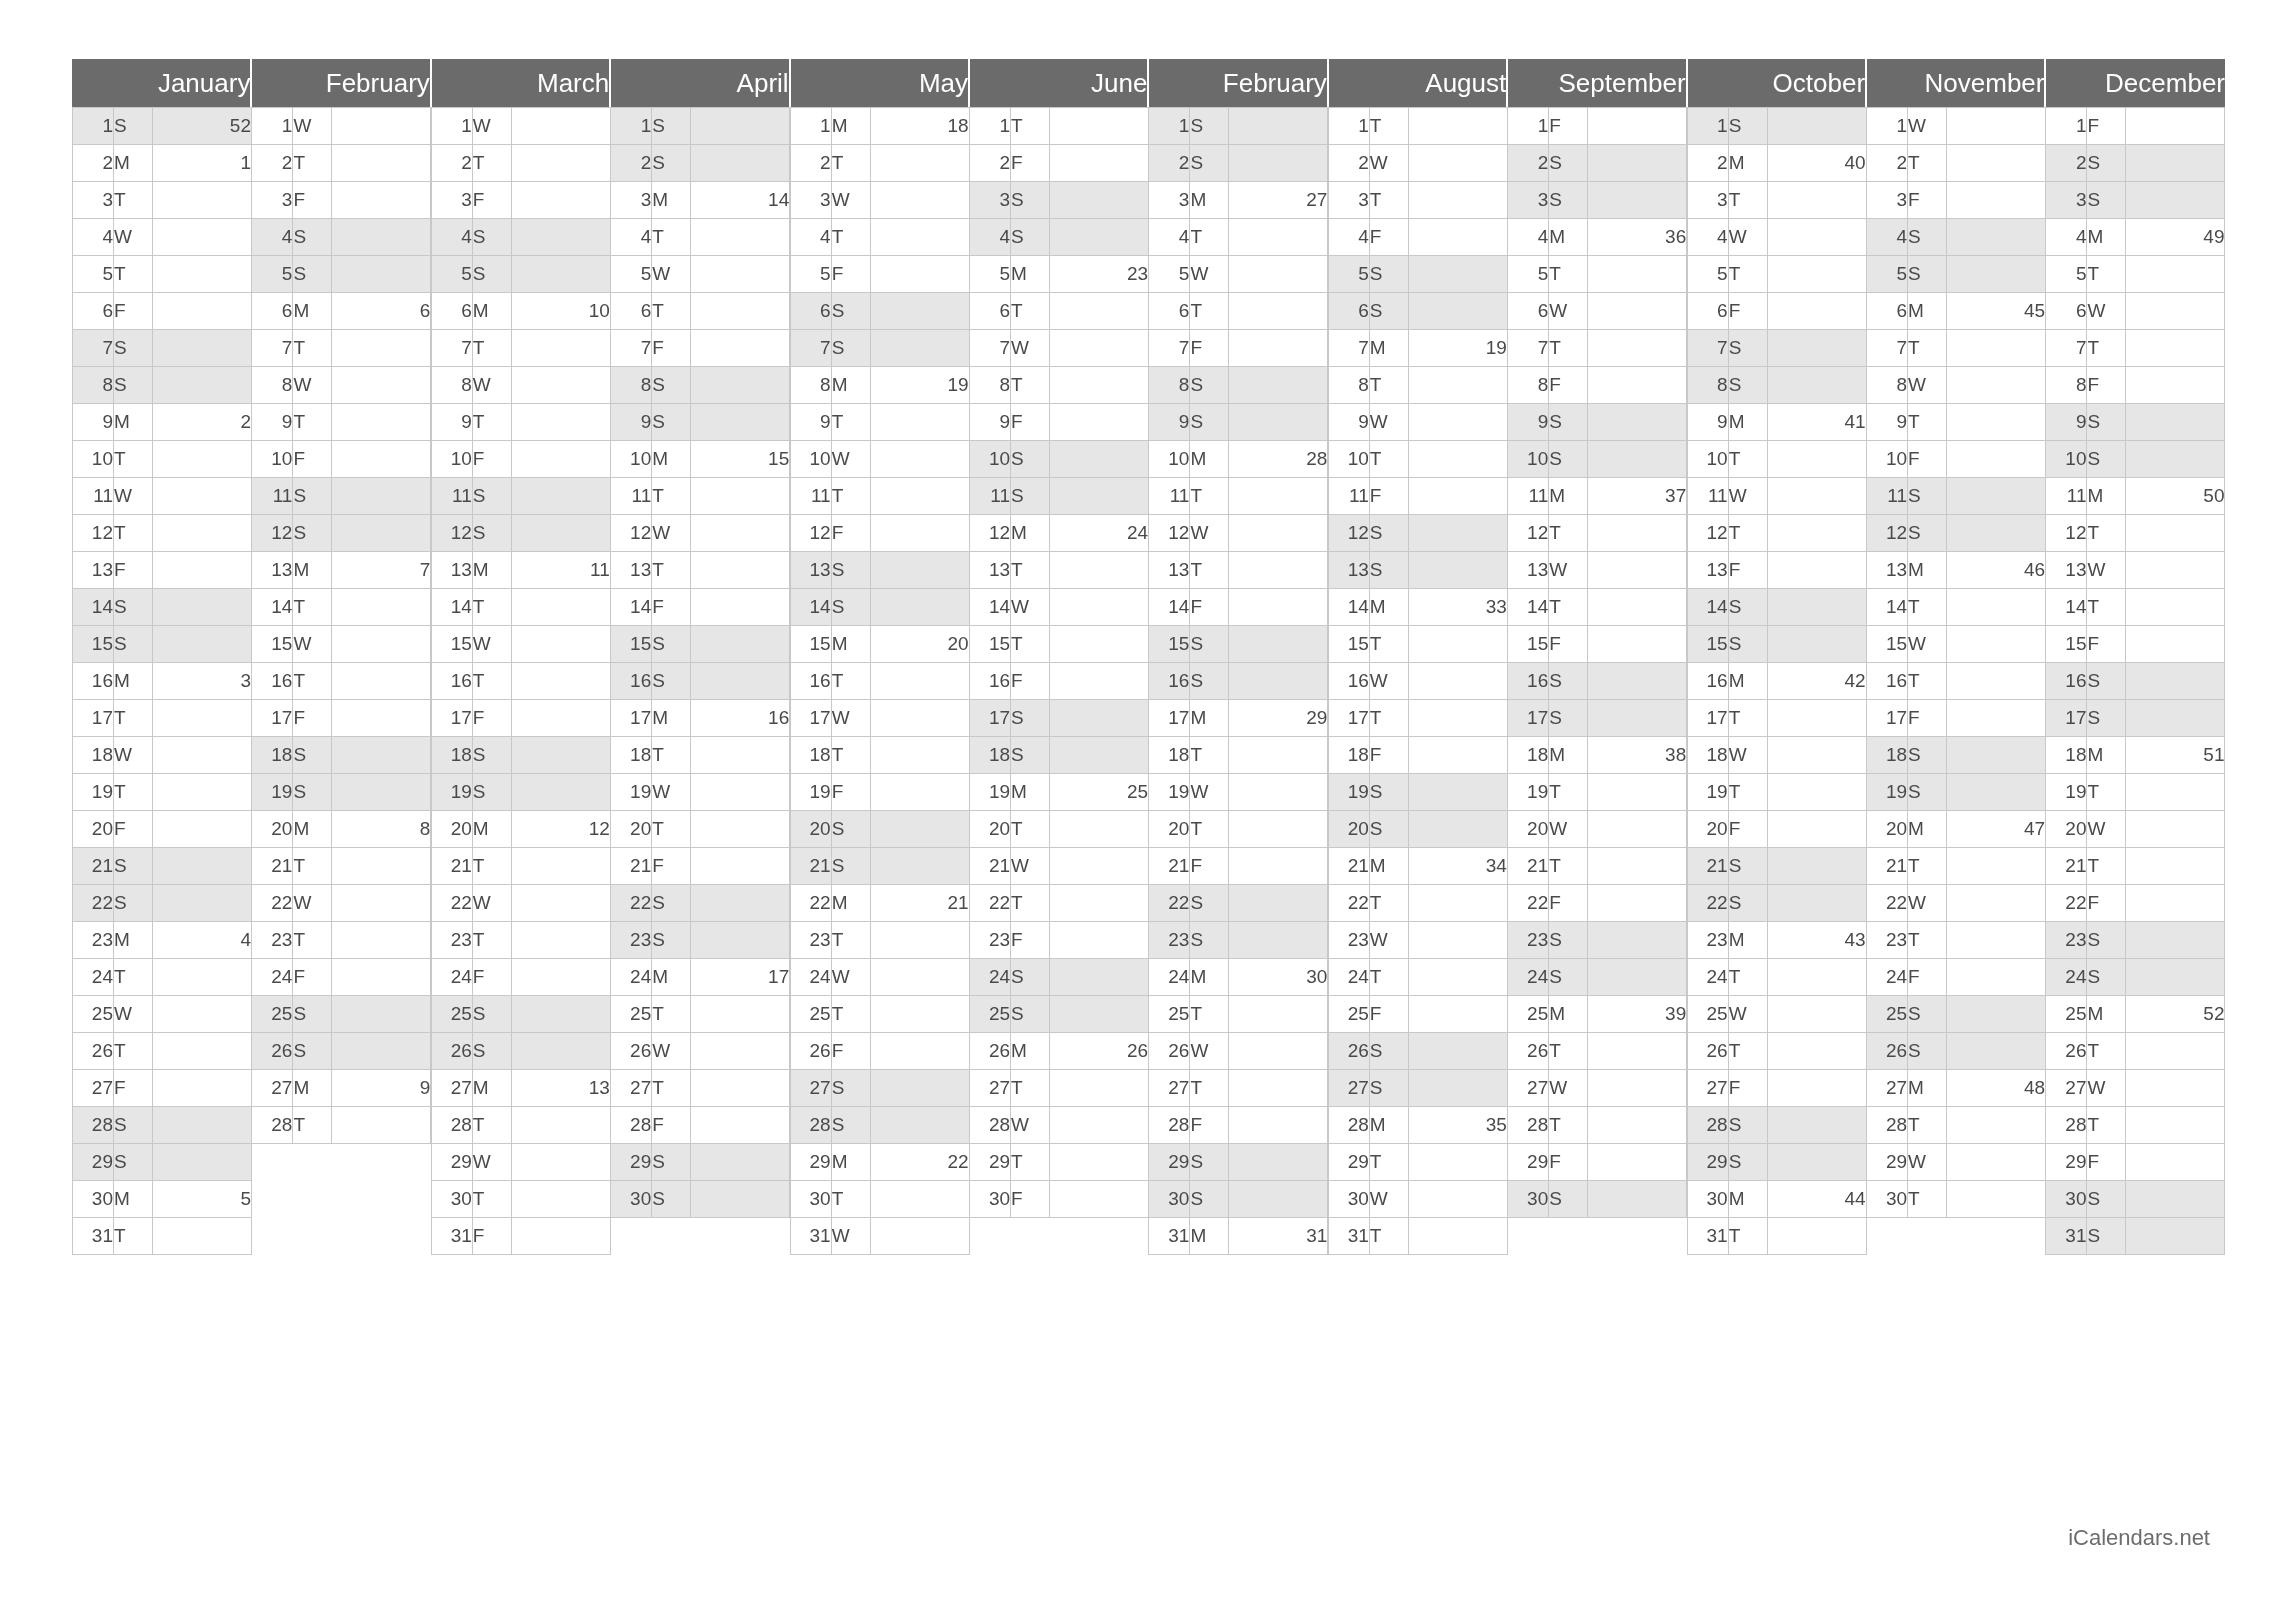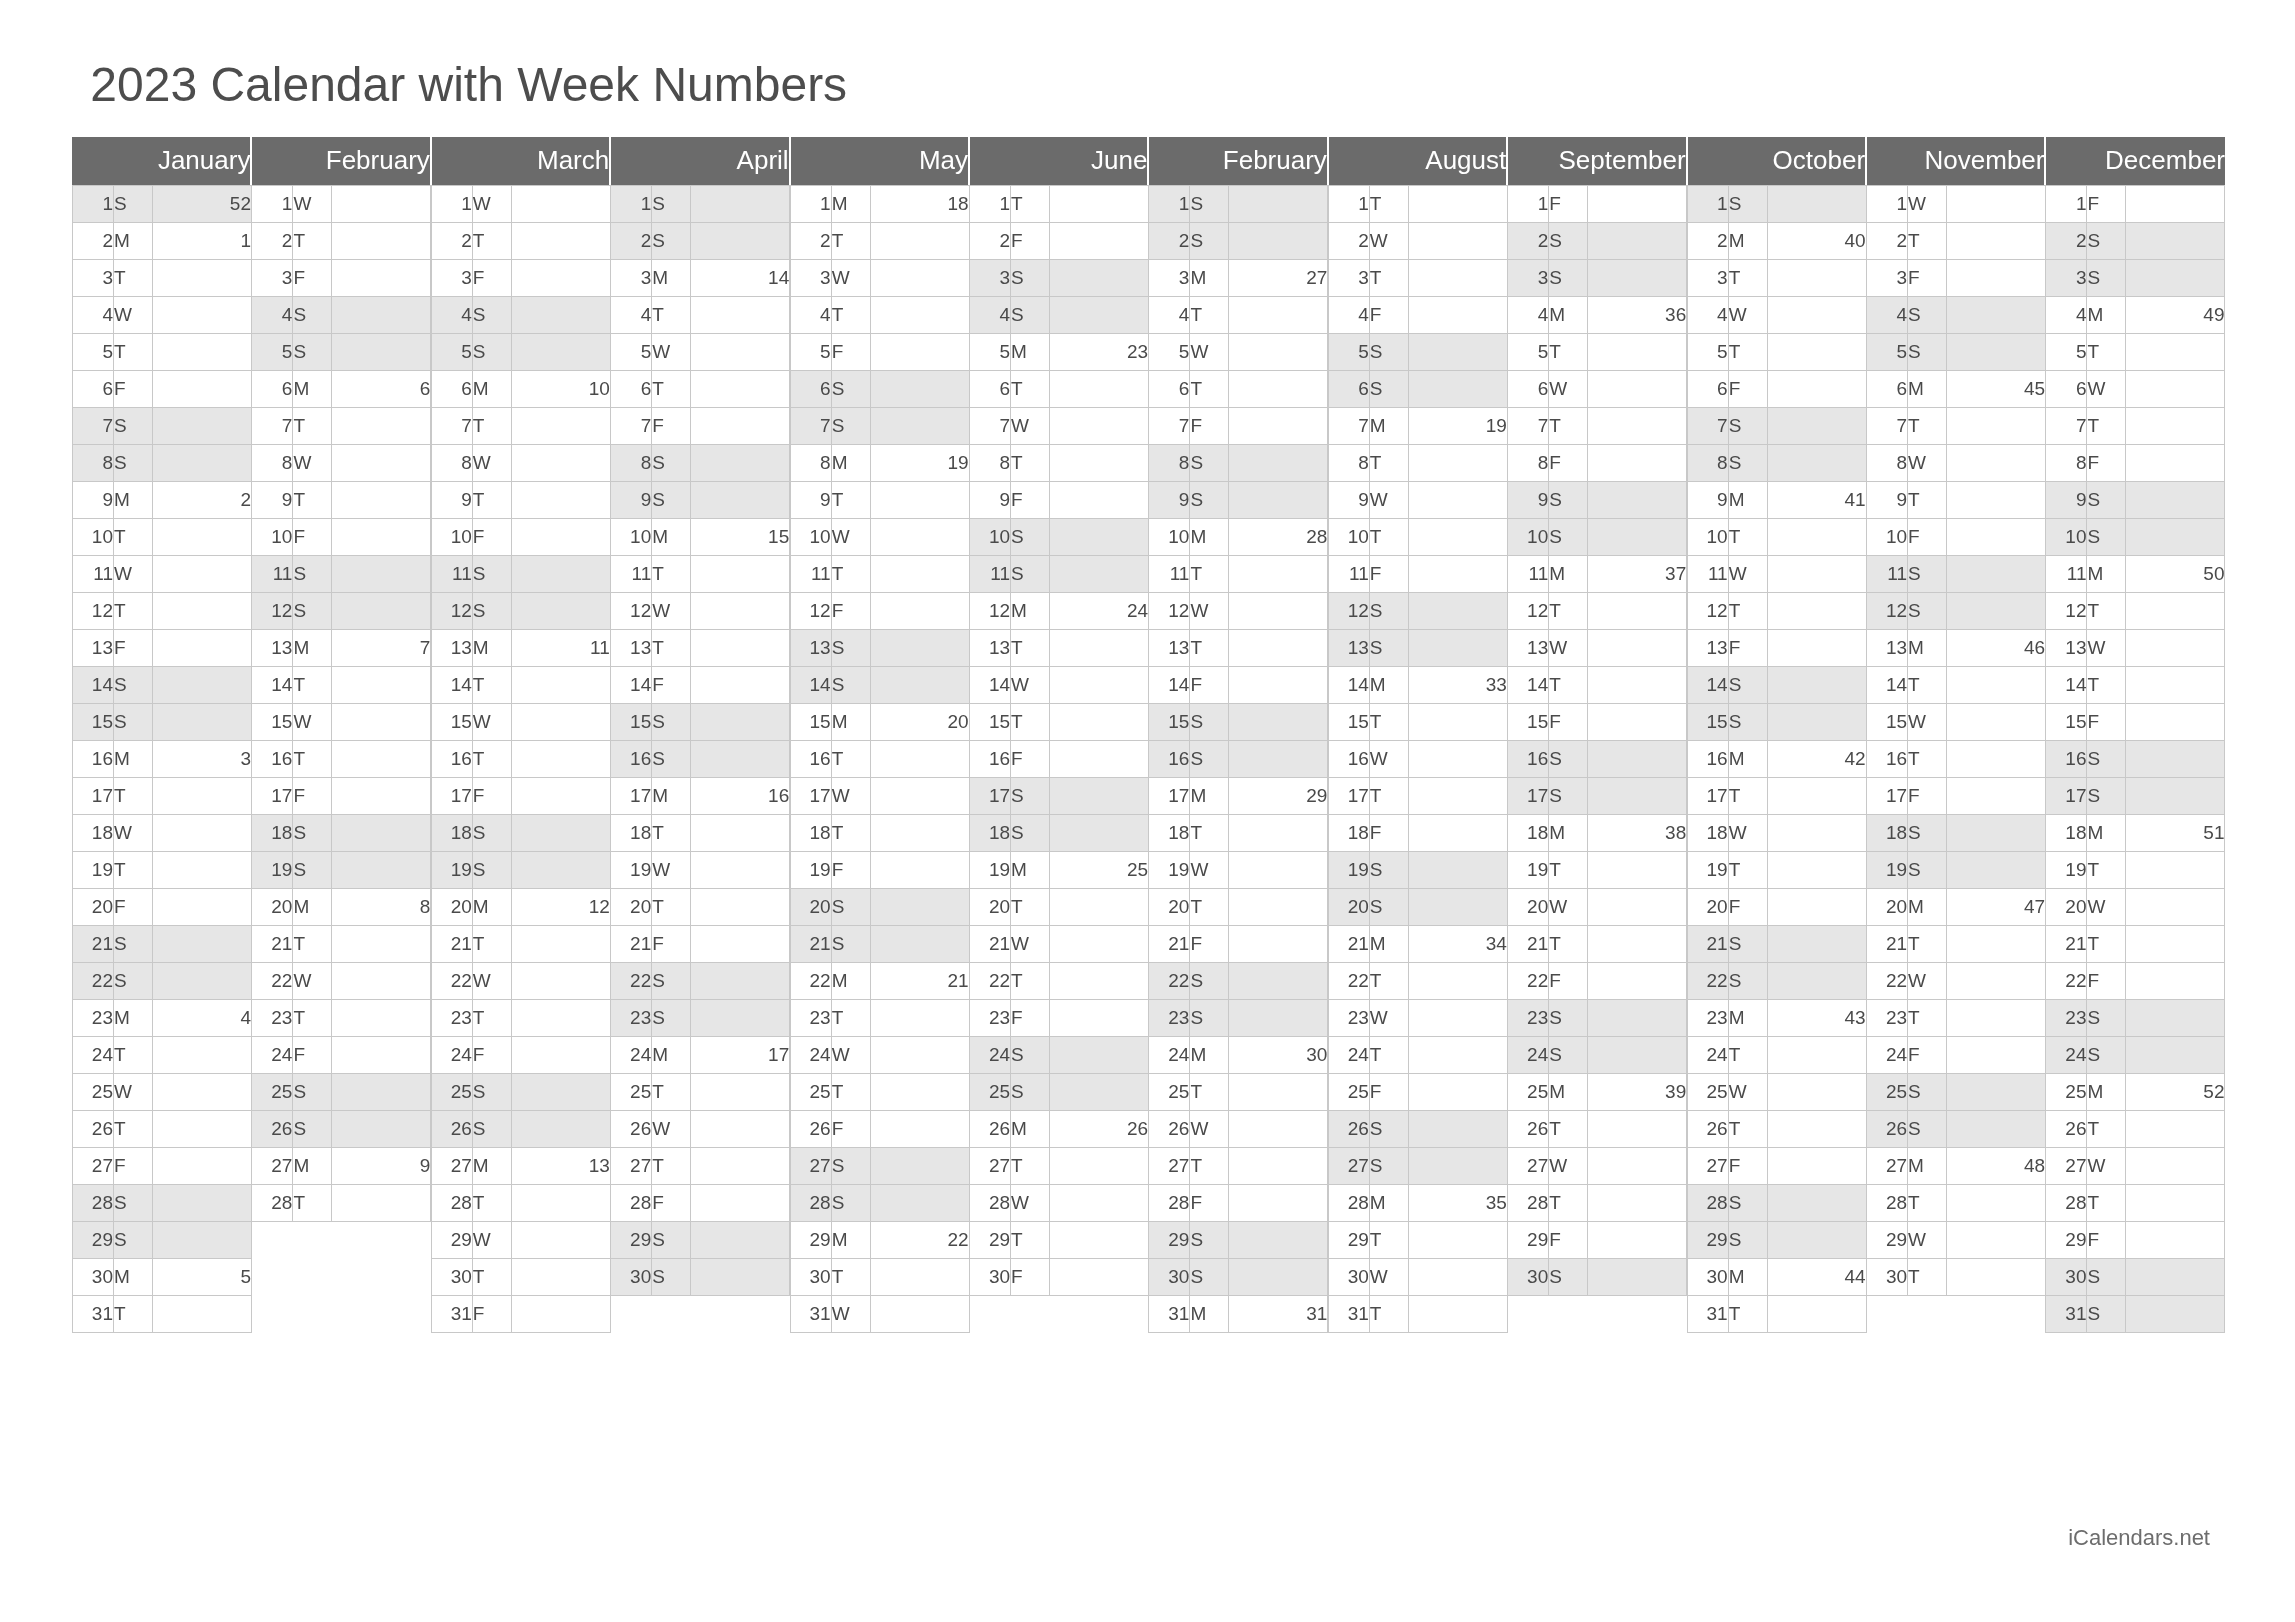--- a/index.html
+++ b/index.html
@@ -96,21 +96,20 @@
     top: 1525px;
     font-size: 22px;
     color: #6d6d6d;
     margin-left: 29px;
   }
 </style>
 </head>
 <body>
 
 <div class="page">
-  <h1 class="title">2023 Calendar with Week Numbers</h1>
 
   <table class="cal">
     <thead>
       <tr id="month-head">
           <th>January</th>
           <th>February</th>
           <th>March</th>
           <th>April</th>
           <th>May</th>
           <th>June</th>

